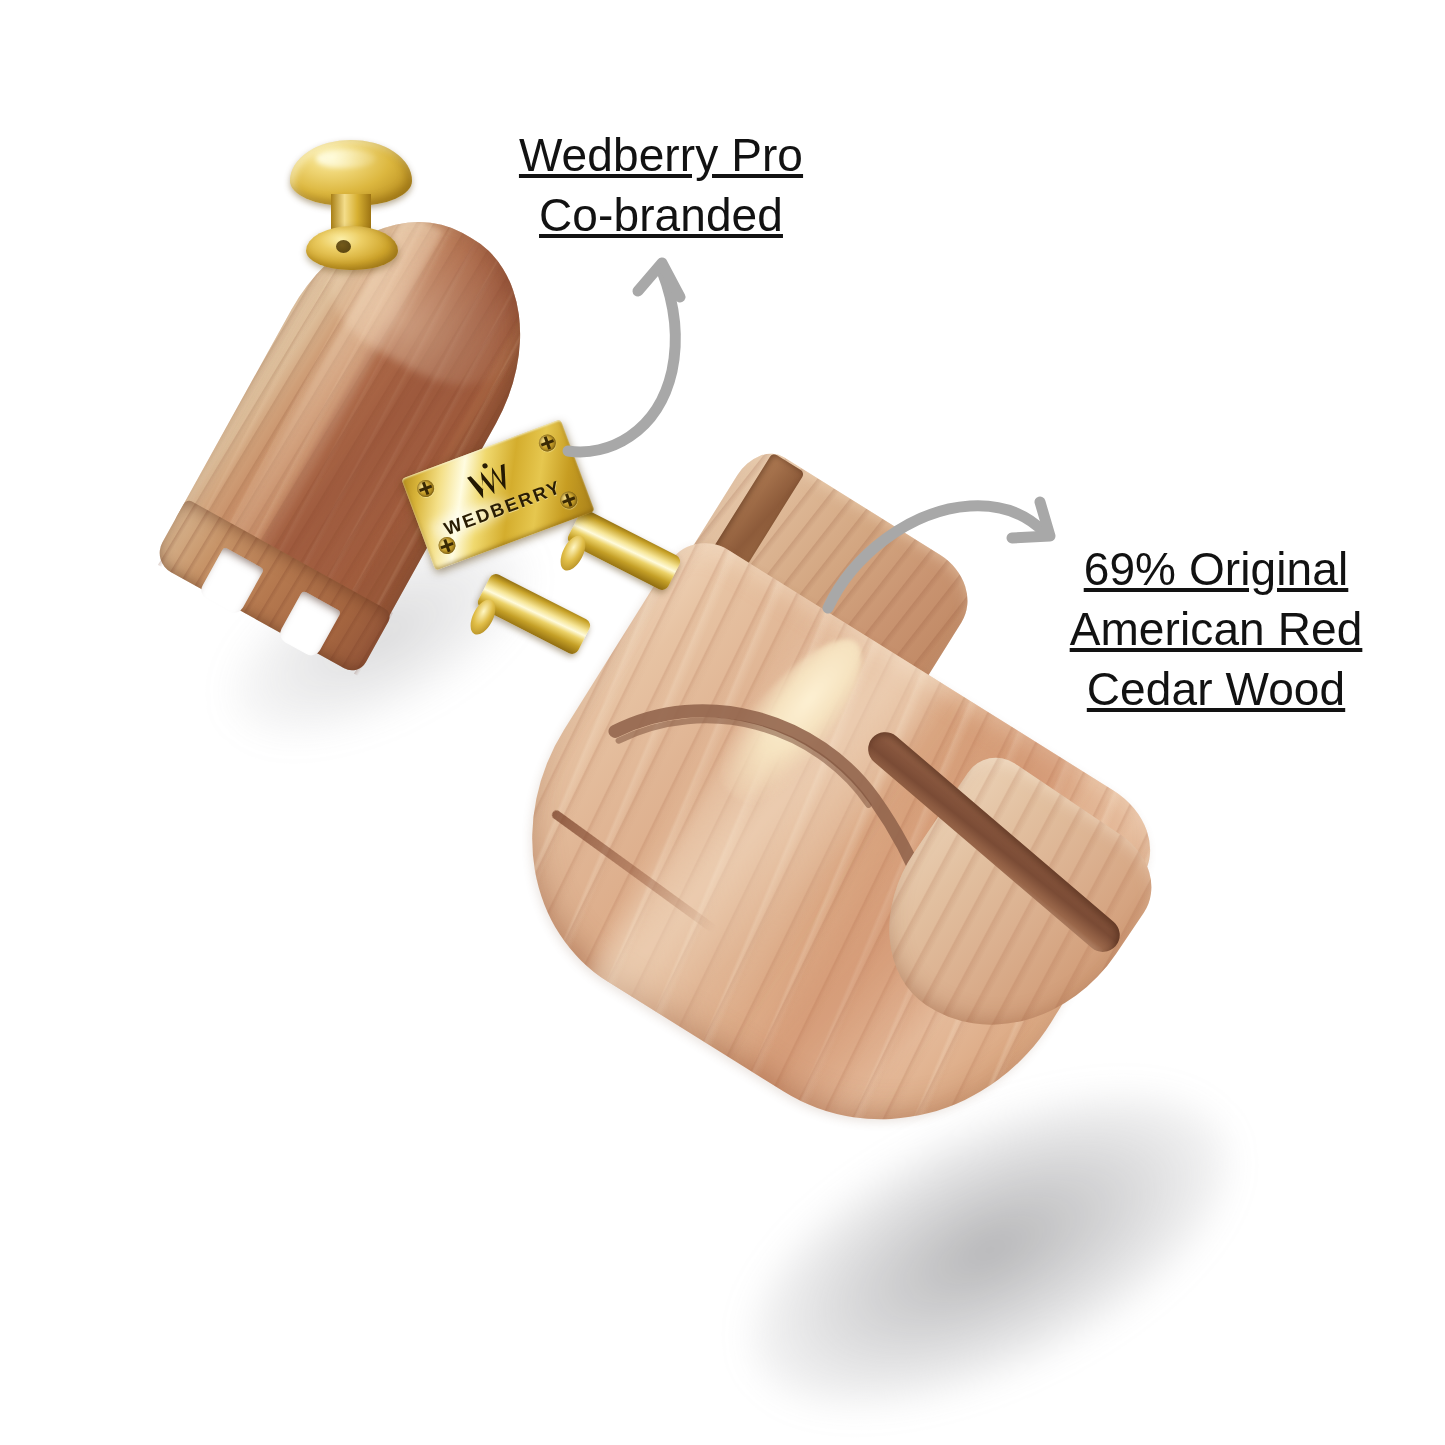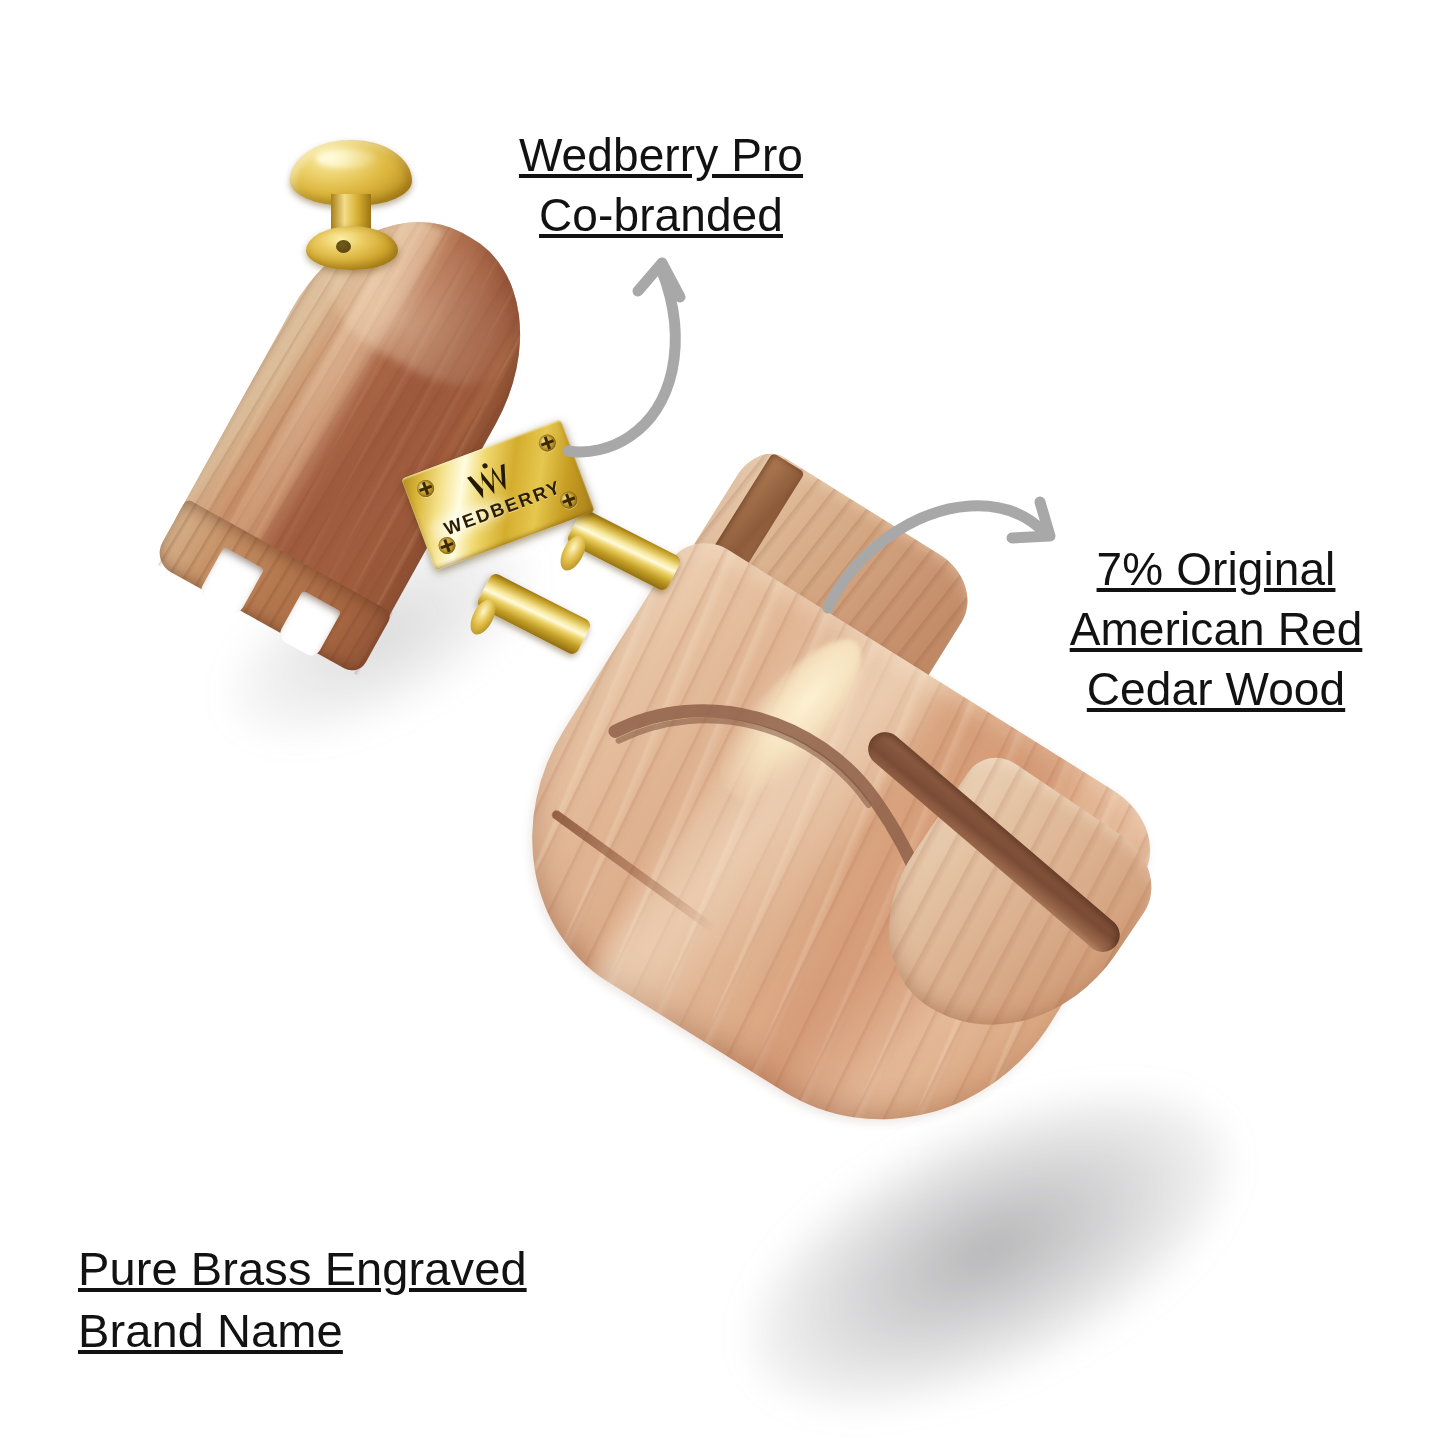--- a/index.html
+++ b/index.html
@@ -452,20 +452,18 @@
   </svg>
 
   <svg class="arrow-svg" id="arrow-right-svg" viewBox="0 0 300 180">
     <path class="arrowpath" d="M 28 128 C 52 76, 110 30, 170 26 C 202 24, 226 34, 244 52"></path>
     <path class="arrowpath" d="M 212 58 L 250 56 L 240 22"></path>
   </svg>
 
   <div class="anno c" id="anno-topleft">Wedberry Pro
 Co-branded</div>
 
-  <div class="anno c" id="anno-right">7% Original
+  <div class="anno c" id="anno-right">69% Original
 American Red
 Cedar Wood</div>
 
-  <div class="anno l" id="anno-bottom">Pure Brass Engraved
-Brand Name</div>
 
 </div>
 
 </body></html>

